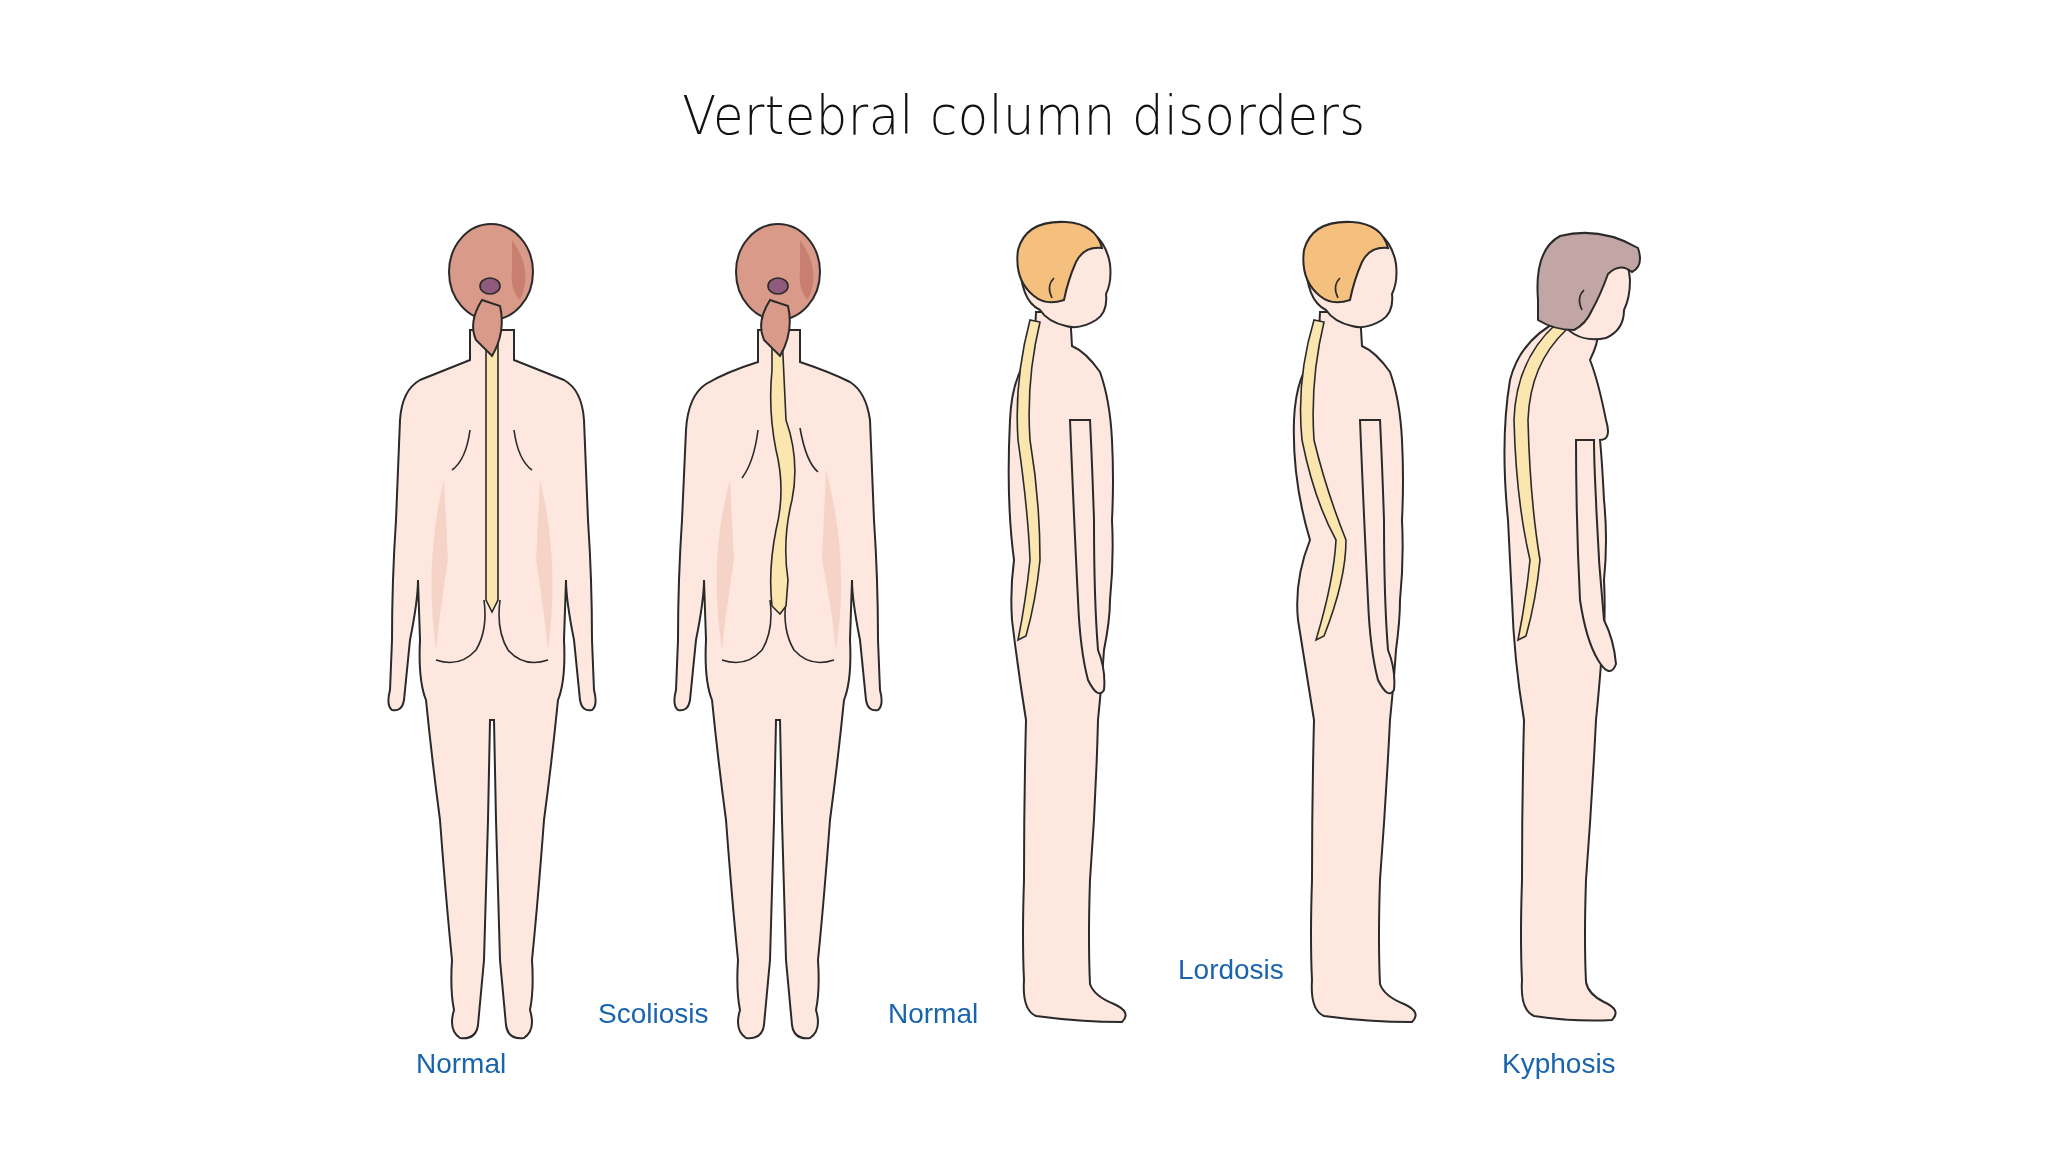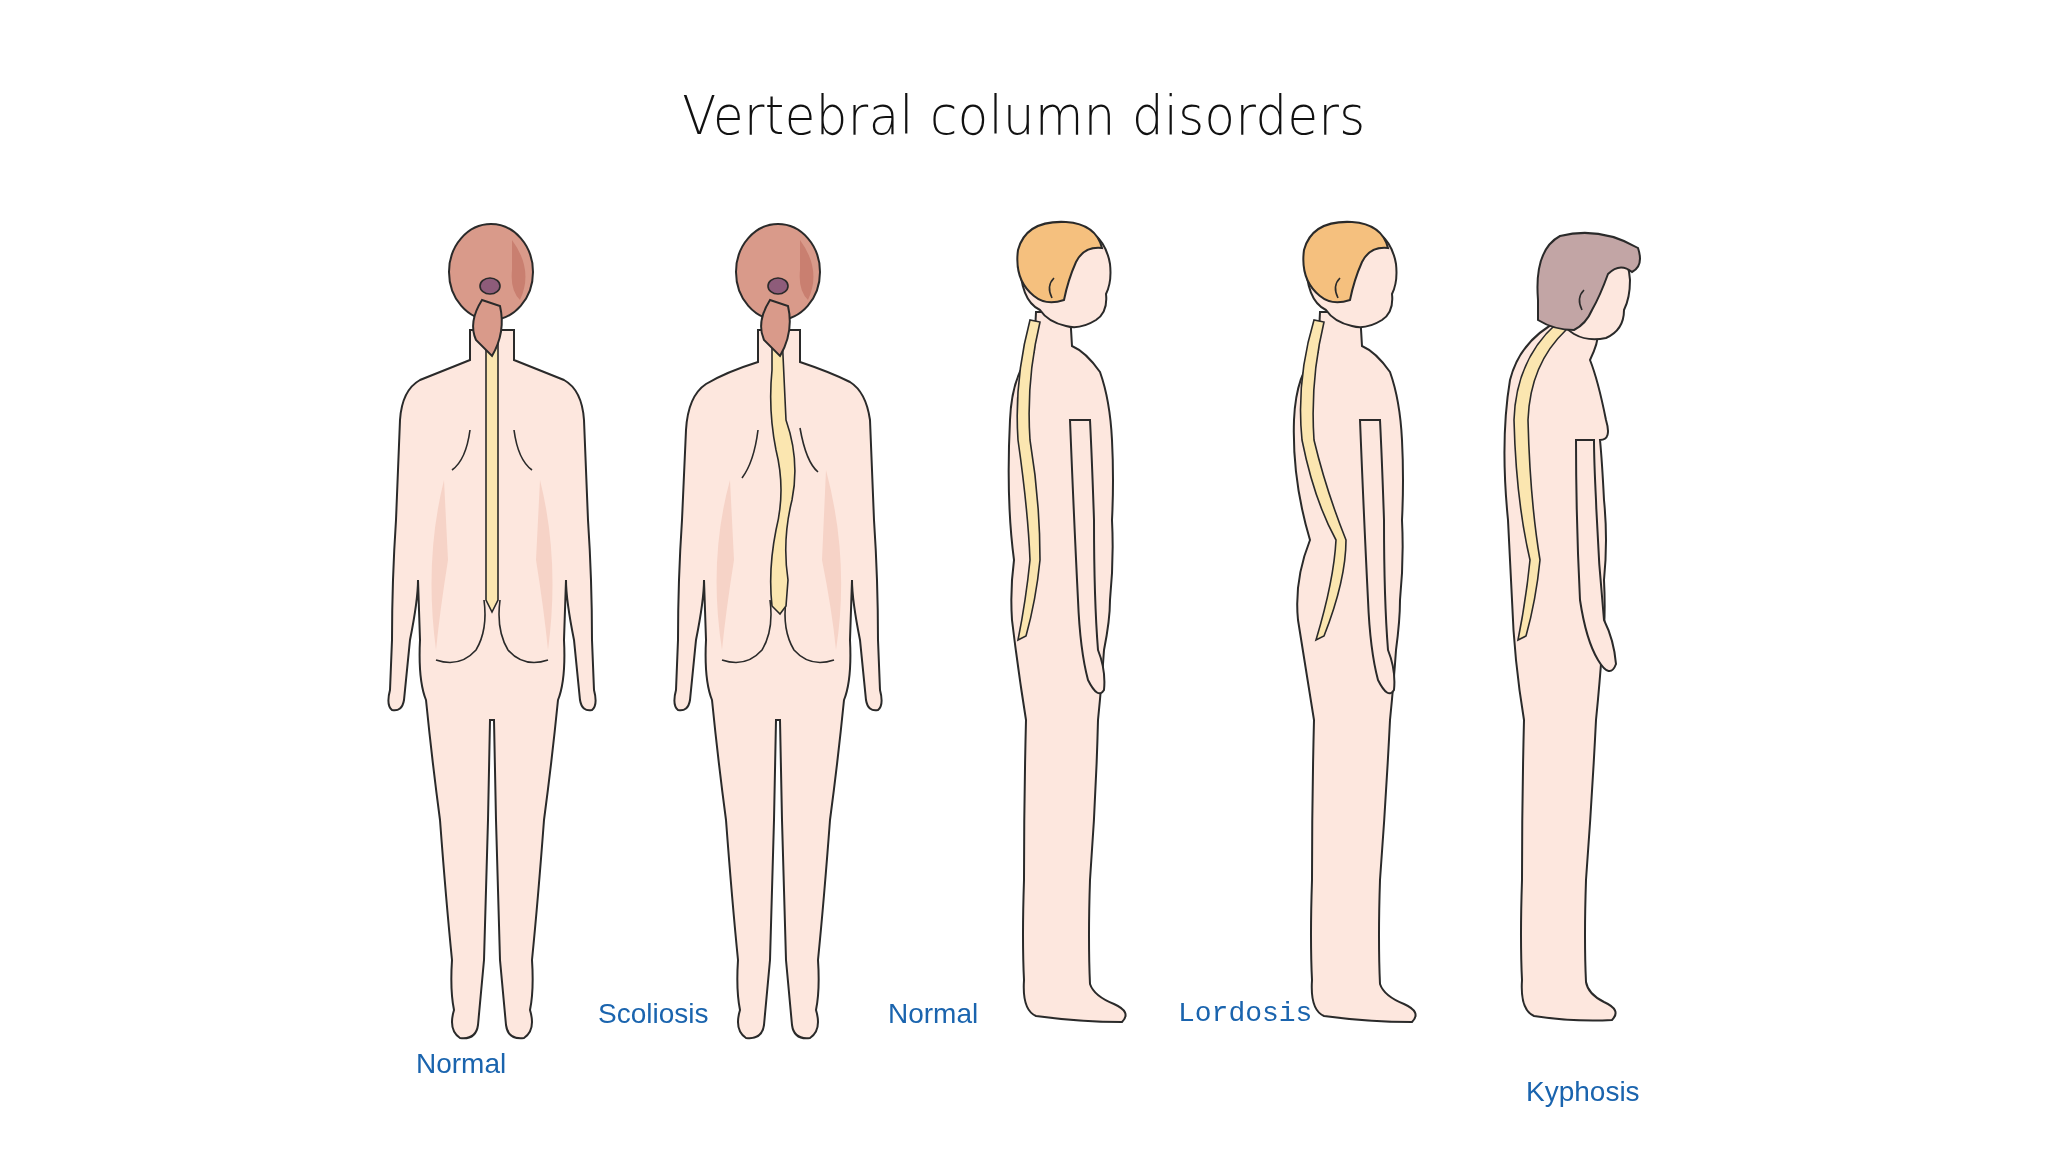--- a/index.html
+++ b/index.html
@@ -98,16 +98,16 @@
       <path class="spine" d="M1556,324 Q1516,360 1514,420 Q1516,500 1530,560 Q1526,600 1518,640 L1526,636 Q1536,600 1540,560 Q1530,500 1528,420 Q1530,364 1566,330 Z"></path>
       <path class="skin" d="M1548,270 Q1560,236 1594,238 Q1628,244 1630,280 Q1630,298 1624,310 Q1624,330 1606,338 Q1588,342 1574,334 Q1560,326 1556,310 Z"></path>
       <path class="hairG" d="M1538,300 Q1534,250 1560,236 Q1600,226 1638,248 Q1644,266 1632,272 Q1620,262 1608,274 Q1600,296 1592,310 Q1586,324 1574,330 Q1554,330 1538,320 Z"></path>
       <path class="line" d="M1584,290 Q1576,298 1582,310"></path>
     </g>
   </svg>
 
   <div class="label" style="left:416px; top:1050px;">Normal</div>
   <div class="label" style="left:598px; top:1000px;">Scoliosis</div>
   <div class="label" style="left:888px; top:1000px;">Normal</div>
-  <div class="label" style="left:1178px; top:1000px;font-family:Liberation Mono, monospace;">Lordosis</div>
-  <div class="label" style="left:1502px; top:1078px;margin-left:24px;">Kyphosis</div>
+  <div class="label" style="left:1178px; top:956px;">Lordosis</div>
+  <div class="label" style="left:1502px; top:1050px;">Kyphosis</div>
 
 </div>
 
 </body></html>

